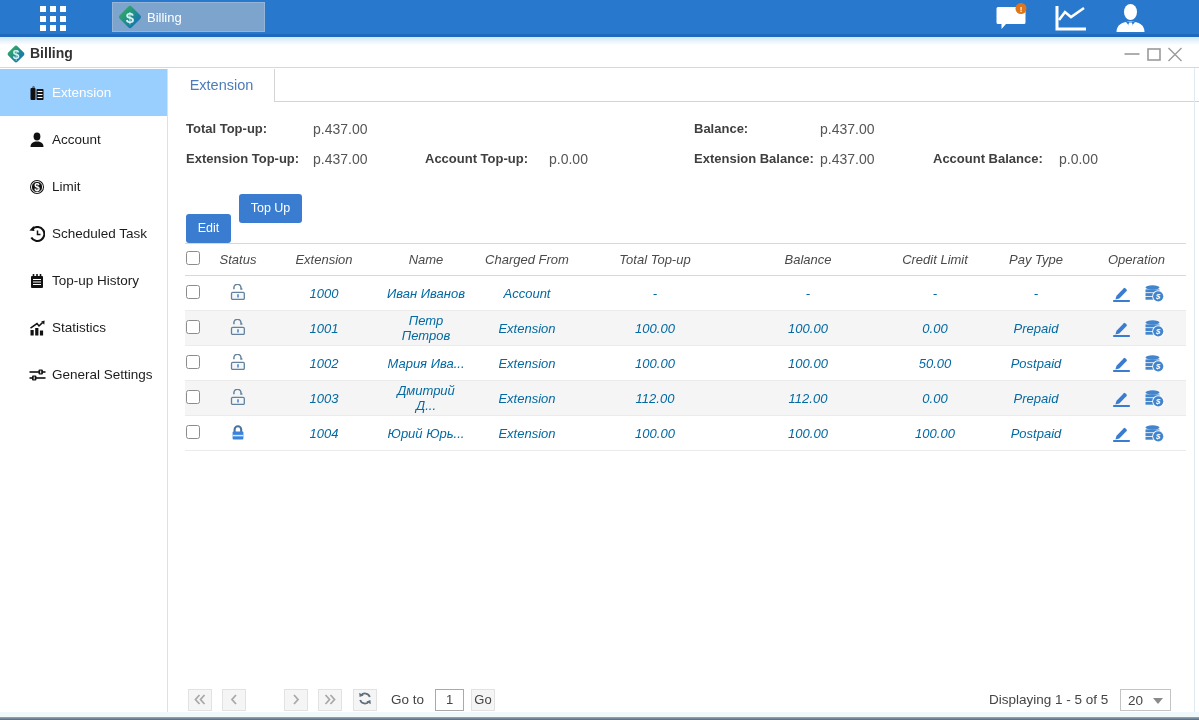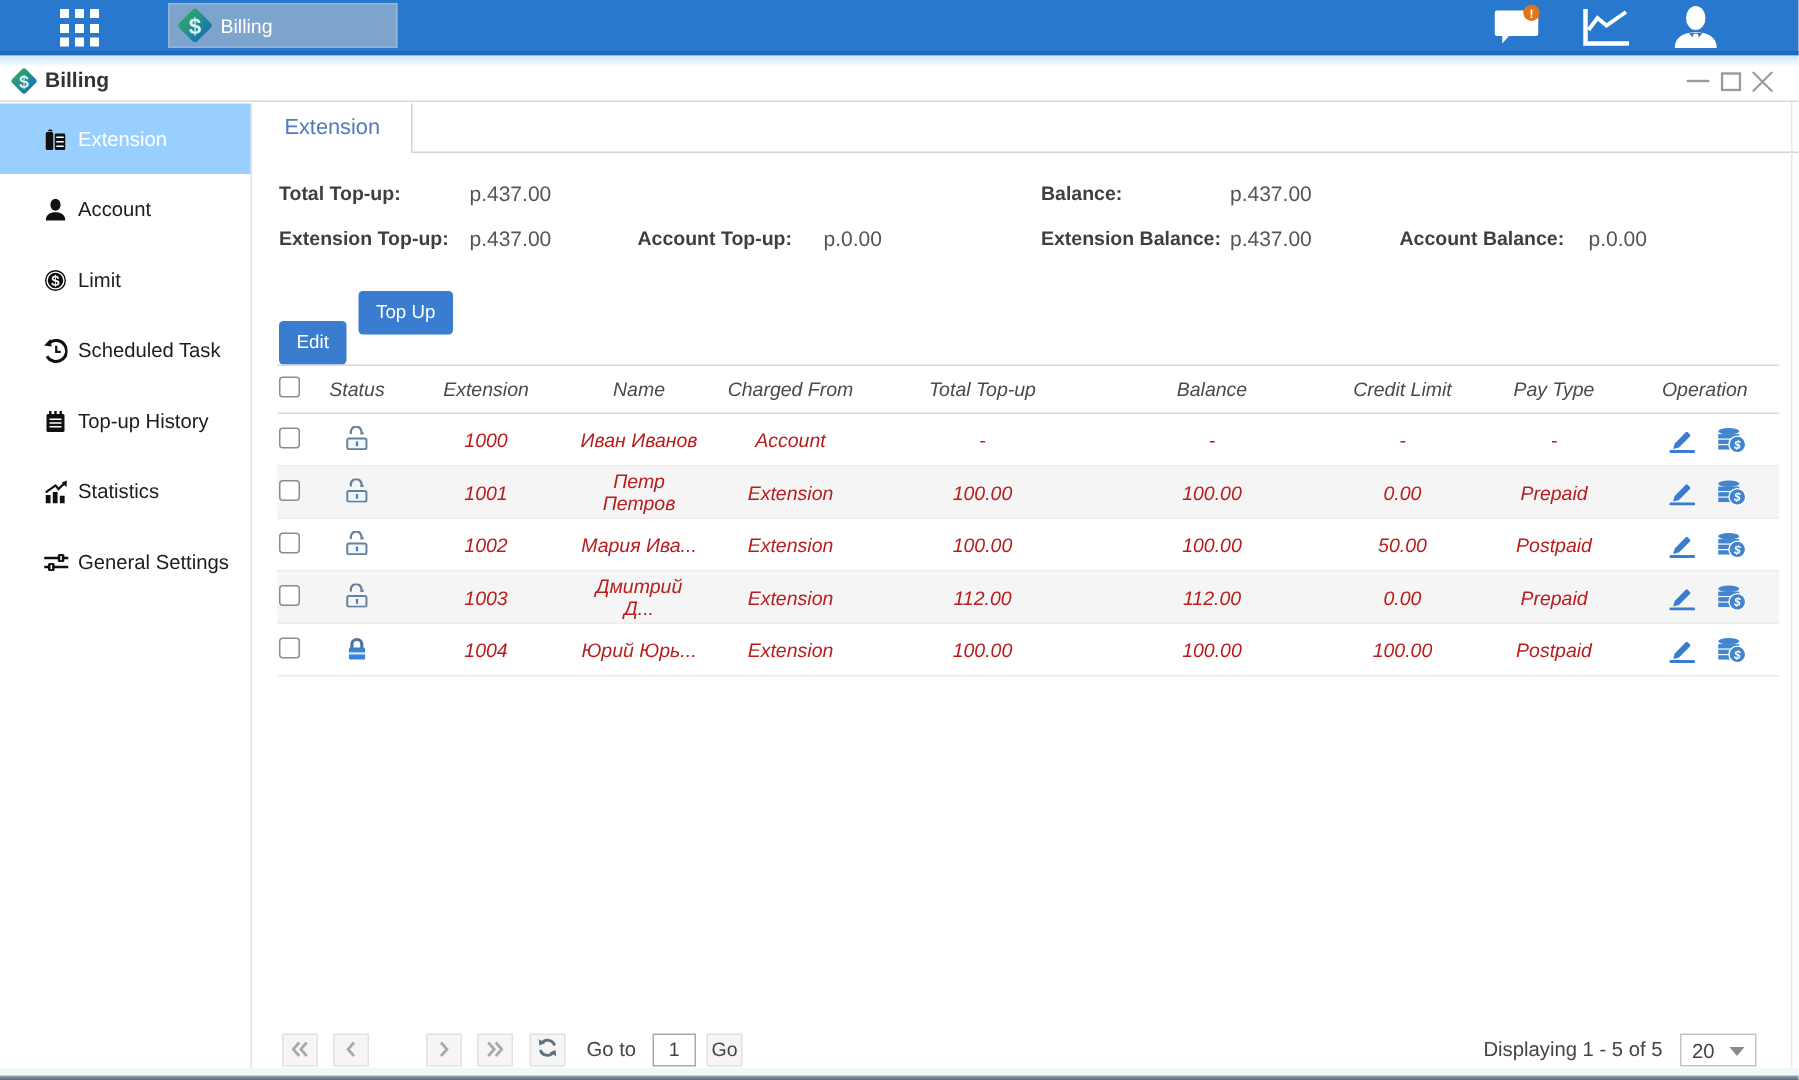--- a/index.html
+++ b/index.html
@@ -34,21 +34,21 @@
 
 .slabel { position:absolute; font-size:13px; font-weight:bold; color:#3f3f3f; }
 .sval { position:absolute; font-size:14px; color:#555; }
 
 .bluebtn { position:absolute; background:#3a7cd0; color:#fff; font-size:12.5px; text-align:center; border-radius:3px; line-height:29px; height:29px; }
 
 
 #tbl { position:absolute; left:16px; top:174px; width:1001px; }
 #tbl table { border-collapse:collapse; table-layout:fixed; width:1001px;font-style:italic; }
 #tbl th { height:32px; font-weight:normal; font-size:13px; color:#4a4a4a; border-top:1px solid #d8d8d8; border-bottom:1px solid #d8d8d8; background:#fff; }
-#tbl td { height:35px; font-size:13px; color:#b91c1c; text-align:center; border-bottom:1px solid #ebebeb; }
+#tbl td { height:35px; font-size:13px; color:#0369a1; text-align:center; border-bottom:1px solid #ebebeb; }
 #tbl tr.alt td { background:#f5f5f5; }
 .cb { width:14px; height:14px; border:1px solid #8c8c8c; border-radius:2.5px; background:#fff; display:inline-block; }
 
 
 #pager { position:absolute; left:0; top:620px; width:1030px; height:24px; font-size:13.5px; color:#444; }
 .pbtn { position:absolute; top:0; width:24px; height:22px; background:#f5f5f5; border:1px solid #e2e2e2; color:#b5b5b5; text-align:center; line-height:20px; font-size:14px; }
 #goin { position:absolute; left:266px; top:0; width:29px; height:22px; border:1px solid #a9a9a9; text-align:center; font-size:13px; line-height:20px; }
 #gobtn { position:absolute; left:302px; top:0; width:24px; height:22px; background:#f5f5f5; border:1px solid #e2e2e2; color:#444; text-align:center; line-height:20px; font-size:13px; }
 
 #lightstrip { position:absolute; left:0; top:712px; width:1199px; height:5px; background:#f0f8fc; }

